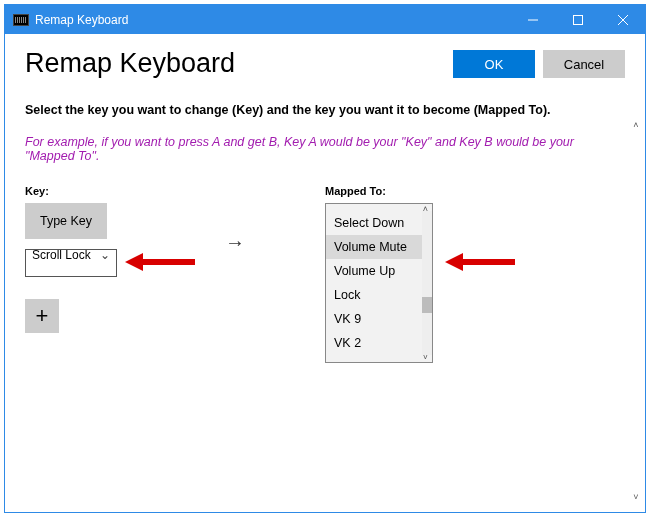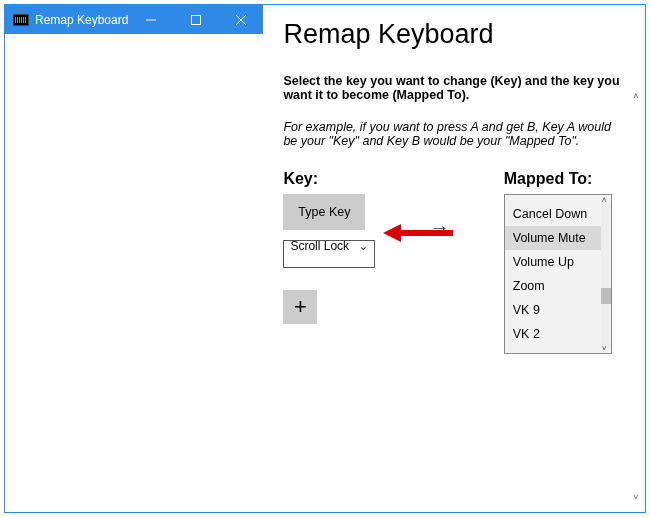--- a/index.html
+++ b/index.html
@@ -11,20 +11,21 @@
     font-size: 13px;
     color: #000;
     width: 650px;
     height: 517px;
   }
   .window {
     width: 642px;
     height: 509px;
     border: 1px solid #2e8ae6;
     display: flex;
+    flex-direction: column;
     background: #fff;
   }
   .titlebar {
     height: 29px;
     background: #2e8ae6;
     display: flex;
     align-items: center;
     color: #fff;
     font-size: 12px;
   }
@@ -78,30 +79,30 @@
     font-size: 13px;
     display: flex;
     align-items: center;
     justify-content: center;
     border: none;
     cursor: pointer;
   }
   .btn-primary { background: #0078d7; color: #fff; }
   .btn-secondary { background: #ccc; color: #000; }
   .instr-bold { font-weight: 700; font-size: 12.5px; margin: 6px 0 18px 0; }
-  .instr-italic { font-style: italic; font-size: 12.5px; margin: 0 0 22px 0; color:#000000; }
+  .instr-italic { font-style: italic; font-size: 12.5px; margin: 0 0 22px 0; color:#a21caf; }
   .cols {
     display: flex;
     gap: 0;
     position: relative;
   }
   .col-key { width: 120px; }
   .col-arrow { width: 180px; display:flex; justify-content:center; padding-top:44px; font-size:20px; color:#333;}
   .col-mapped { width: 170px; }
-  .col-label { font-weight:700; font-size:16px; margin-bottom:6px; }
+  .col-label { font-weight:700; font-size:11px; margin-bottom:6px; }
   .type-key-btn {
     width: 82px; height:36px;
     background:#ccc; border:none;
     font-size:12.5px;
     display:flex; align-items:center; justify-content:center;
     margin-bottom:10px;
     cursor:pointer;
   }
   .dropdown {
     width: 92px; height:28px;
@@ -187,20 +188,24 @@
           <line x1="0" y1="0" x2="10" y2="10" stroke="#fff" stroke-width="1"></line>
           <line x1="10" y1="0" x2="0" y2="10" stroke="#fff" stroke-width="1"></line>
         </svg>
     </div>
   </div>
 
   <div class="content">
 
     <div class="header-row">
       <h1 class="page-title">Remap Keyboard</h1>
+      <div class="buttons">
+        <div class="btn btn-primary">OK</div>
+        <div class="btn btn-secondary">Cancel</div>
+      </div>
     </div>
 
     <div class="instr-bold">Select the key you want to change (Key) and the key you want it to become (Mapped To).</div>
     <div class="instr-italic">For example, if you want to press A and get B, Key A would be your "Key" and Key B would be your "Mapped To".</div>
 
     <div class="cols">
 
       <div class="col-key">
         <div class="col-label">Key:</div>
         <div class="type-key-btn">Type Key</div>
@@ -211,24 +216,24 @@
         <div class="plus-btn">+</div>
       </div>
 
       <div class="col-arrow">→</div>
 
       <div class="col-mapped" style="position:relative;">
         <div class="col-label">Mapped To:</div>
         <div class="listbox">
           <div class="hdrspace">˄</div>
           <div id="listbox-items">
-              <div class="item">Cancel Down</div>
+              <div class="item">Select Down</div>
               <div class="item selected">Volume Mute</div>
               <div class="item">Volume Up</div>
-              <div class="item">Zoom</div>
+              <div class="item">Lock</div>
               <div class="item">VK 9</div>
               <div class="item">VK 2</div>
             </div>
           <div class="scrolltrack">
             <div class="scrollthumb" style="top:86px;"></div>
           </div>
           <div class="ftrspace">˅</div>
         </div>
 
       </div>

